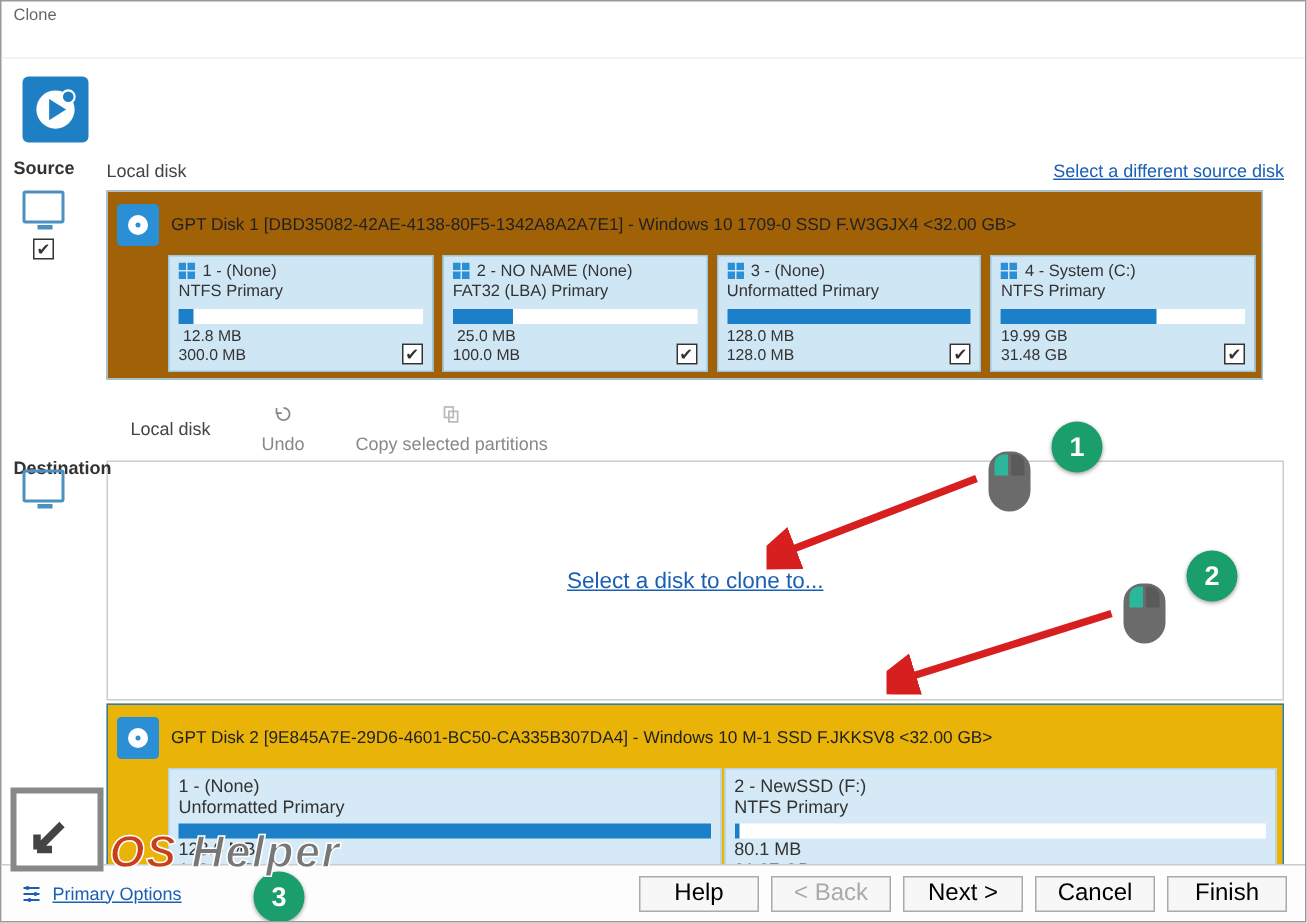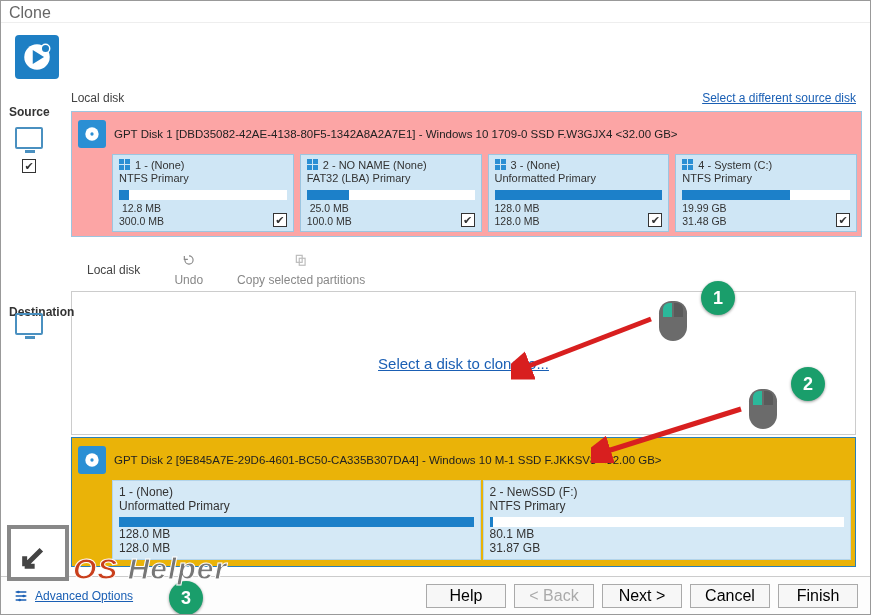--- a/index.html
+++ b/index.html
@@ -1,47 +1,47 @@
 <!DOCTYPE html>
 <html><head>
 <meta charset="utf-8">
 <style>
   * { box-sizing: border-box; margin: 0; padding: 0; font-family: "Segoe UI", Arial, sans-serif; }
   body { width: 871px; height: 615px; background: #fff; border: 1px solid #999; position: relative; overflow: hidden; font-size: 12px; color: #333; }
-  .titlebar { height: 22px; padding: 3px 8px; font-size: 16px; color: #666; border-bottom: 1px solid #eee; }
+  .titlebar { height: 38px; padding: 3px 8px; font-size: 11px; color: #666; border-bottom: 1px solid #eee; }
   .header-row { display: flex; align-items: center; padding: 12px 14px 6px 14px; gap: 14px; }
   .big-icon { width: 44px; height: 44px; background: #1e7fc4; border-radius: 4px; display: flex; align-items: center; justify-content: center; }
   .big-icon svg { width: 34px; height: 34px; }
   .header-text { font-size: 17px; color: #3a7fb0; font-weight: 400; }
   .local-label { font-size: 12px; color: #444; }
   .link { color: #1a5fb4; text-decoration: underline; cursor: pointer; }
   .source-bar { display: flex; align-items: center; padding: 2px 14px 2px 70px; position: relative; }
   .source-bar .right { margin-left: auto; }
   .left-icons { position: absolute; left: 14px; top: 126px; display: flex; flex-direction: column; align-items: center; gap: 10px; }
   .left-icons2 { position: absolute; left: 14px; top: 312px; display: flex; flex-direction: column; align-items: center; gap: 10px; }
   .monitor-icon { width: 28px; height: 22px; border: 2px solid #4a90c0; border-radius: 2px; position: relative; }
   .monitor-icon::after { content: ""; position: absolute; bottom: -6px; left: 8px; width: 10px; height: 3px; background: #4a90c0; }
   .chk { width: 14px; height: 14px; border: 1px solid #333; display: inline-flex; align-items: center; justify-content: center; font-size: 11px; background: #fff; cursor: pointer; }
-  .disk-panel { margin: 4px 8px 6px 70px; border: 1px solid #9cc5e0; background: #fca5a5; padding: 4px; }
+  .disk-panel { margin: 4px 28px 6px 70px; border: 1px solid #9cc5e0; background: #a16207; padding: 4px; }
   .disk-header { display: flex; align-items: center; gap: 8px; padding: 4px 2px 6px 2px; }
   .disk-icon { width: 28px; height: 28px; background: #2a8fd4; border-radius: 3px; display:flex;align-items:center;justify-content:center; }
   .disk-icon svg { width:20px;height:20px;}
   .disk-title { font-size: 11.5px; color: #222; }
   .partitions { display: flex; gap: 6px; padding-left: 36px; }
   .part { flex: 1; background: #cfe6f5; border: 1px solid #9cc5e0; padding: 4px 6px 4px 6px; position: relative; min-height: 70px; display:flex;flex-direction:column; }
   .part .phead { display:flex; align-items:center; gap:4px; font-size:11px; }
   .winflag { width:12px;height:12px; display:inline-block; }
   .part .ptype { font-size: 11px; margin-top:1px; }
   .part .barwrap { height: 10px; background: #fff; margin-top: 6px; position: relative; }
   .part .barfill { height: 100%; background: #1c80c9; }
   .part .prow { display:flex; justify-content:space-between; align-items:flex-end; margin-top:2px;text-align:center; }
   .part .psize { font-size: 10.5px; line-height:1.2; }
   .dest-bar { display:flex; align-items:center; padding: 10px 14px 2px 86px; gap: 34px; position:relative; }
   .dest-bar .act { display:flex; align-items:center; gap:6px; color:#888; font-size:12px;flex-direction:column; }
-  .dest-area { margin: 2px 14px 2px 70px; border: 1px solid #ccc; height: 144px; display:flex; align-items:center; justify-content:center; }
+  .dest-area { margin: 2px 14px 2px 70px; border: 1px solid #ccc; height: 160px; display:flex; align-items:center; justify-content:center; }
   .select-link { color:#1a5fb4; text-decoration: underline; font-size: 15px; }
   .dest-disk { margin: 0 14px 16px 70px; border: 1px solid #2a7fb8; background: #eab308; padding: 4px 4px 6px 4px; }
   .partitions2 { display:flex; gap:2px; padding-left:36px; }
   .part2 { flex:1; background:#d5e9f6; border:1px solid #b3d4ea; padding:4px 6px; display:flex;flex-direction:column; min-height:62px; }
   .part2 .barwrap { height:10px; background:#fff; margin-top:4px; }
   .part2 .barfill { height:100%; background:#1c80c9; }
   .footer { position:absolute; bottom:0; left:0; right:0; height:38px; border-top:1px solid #ccc; display:flex; align-items:center; padding: 0 12px; background:#fdfdfd; }
   .footer .adv { display:flex; align-items:center; gap:6px; }
   .footer .btns { margin-left:auto; display:flex; gap:8px; }
   .btn { min-width:80px; height:24px; border:1px solid #aaa; background:#f7f7f7; font-size:16px; cursor:pointer; }
@@ -232,21 +232,21 @@
 </div>
 
 <div class="footer">
   <div class="adv">
     <svg width="16" height="16" viewBox="0 0 24 24">
         <path d="M4 6h16M4 12h16M4 18h16" stroke="#1a5fb4" stroke-width="2"></path>
         <circle cx="8" cy="6" r="2" fill="#1a5fb4"></circle>
         <circle cx="16" cy="12" r="2" fill="#1a5fb4"></circle>
         <circle cx="10" cy="18" r="2" fill="#1a5fb4"></circle>
       </svg>
-    <span class="link">Advanced Options</span>
+    <span class="link">Primary Options</span>
   </div>
   <div class="btns">
     <button class="btn">Help</button>
     <button class="btn disabled">&lt; Back</button>
     <button class="btn">Next &gt;</button>
     <button class="btn">Cancel</button>
     <button class="btn">Finish</button>
   </div>
 </div>
 

